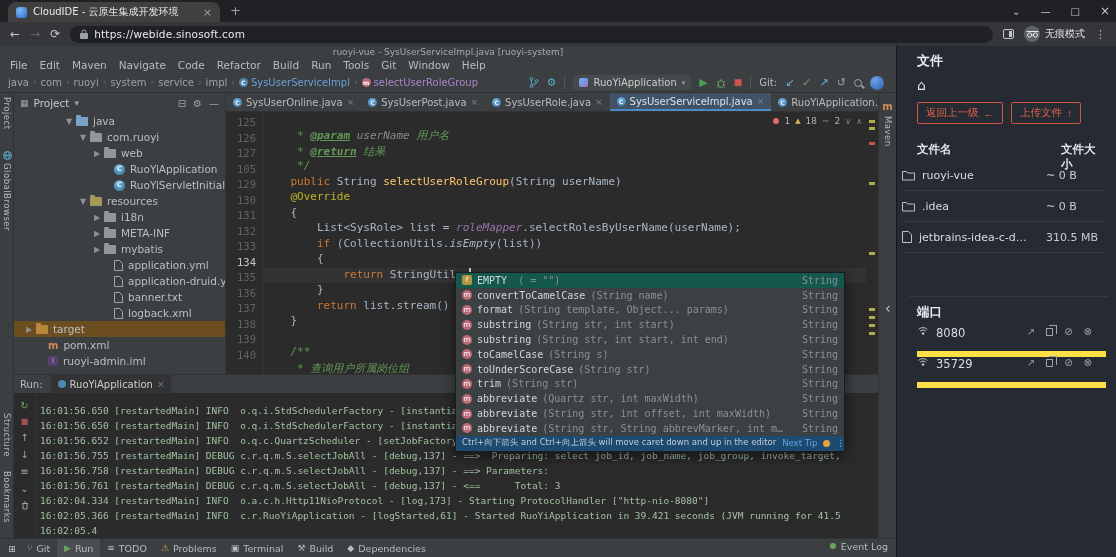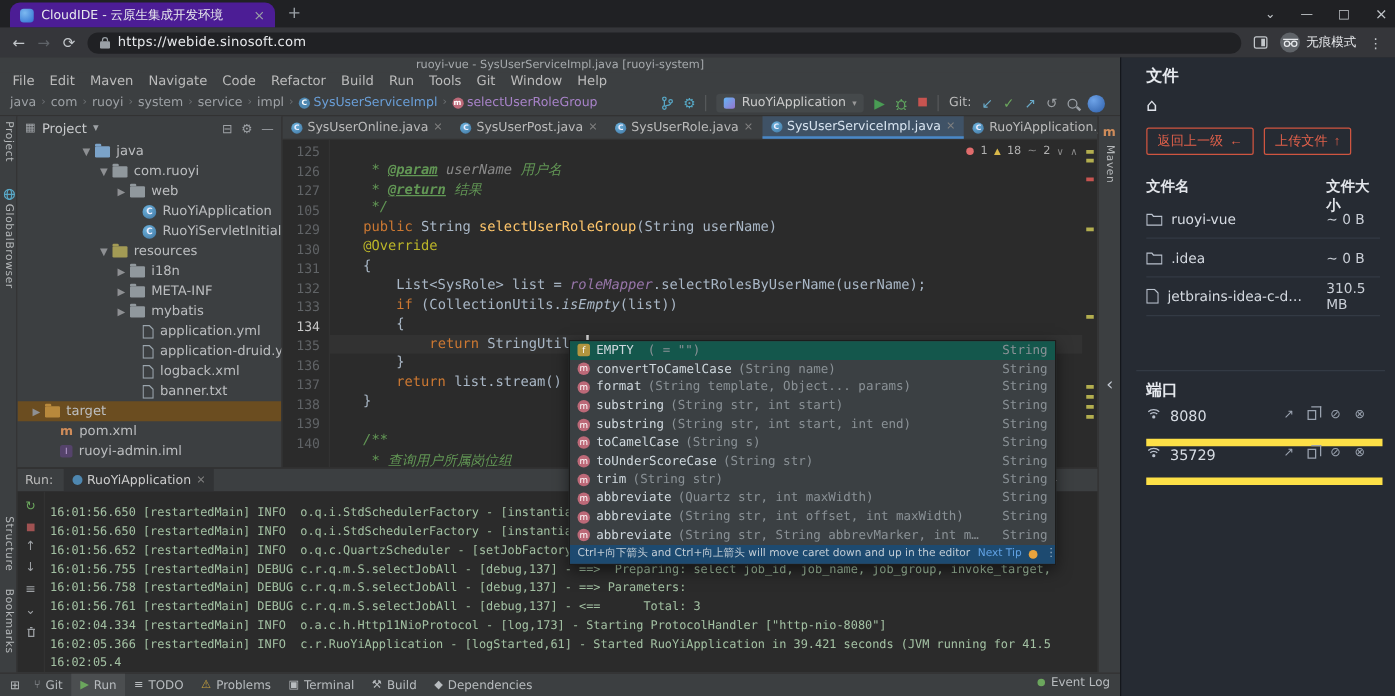--- a/index.html
+++ b/index.html
@@ -1,20 +1,20 @@
 <!DOCTYPE html>
 <html><head>
 <meta charset="utf-8">
 <style>
 *{margin:0;padding:0;box-sizing:border-box}
 html,body{background:#111;font-family:"DejaVu Sans",sans-serif}
 .screen{position:relative;width:1116px;height:557px;background:#2b2b2b;overflow:hidden;color:#bbb}
 
 .btabs{position:absolute;left:0;top:0;width:1116px;height:22px;background:#202124}
-.btab{position:absolute;left:8px;top:2px;width:212px;height:20px;background:#4c1d95;border-radius:8px 8px 0 0;display:flex;align-items:center;gap:6px;padding:0 8px}
+.btab{position:absolute;left:8px;top:2px;width:212px;height:20px;background:#404040;border-radius:8px 8px 0 0;display:flex;align-items:center;gap:6px;padding:0 8px}
 .favicon{width:11px;height:11px;border-radius:3px;background:radial-gradient(circle at 35% 30%,#7cb9f0,#2f6fd0);flex:none}
 .btab-title{font-size:10px;color:#e8eaed;white-space:nowrap;overflow:hidden;text-overflow:ellipsis;flex:1}
 .btab-close{color:#9aa0a6;font-size:11px;flex:none;line-height:1}
 .bnewtab{position:absolute;left:230px;top:3px;color:#9aa0a6;font-size:13px}
 .bwin{position:absolute;right:6px;top:0;height:22px;display:flex;align-items:center;gap:20px;color:#c3c7cb;font-size:10px}
 .bbar{position:absolute;left:0;top:22px;width:1116px;height:24px;background:#35363a;display:flex;align-items:center;gap:10px;padding:0 10px}
 .nav{color:#c3c7cb;font-size:12px;line-height:1}
 .nav.dim{color:#5f6368}
 .omnibox{flex:1;height:17px;background:#202124;border-radius:9px;display:flex;align-items:center;gap:6px;padding:0 10px}
 .url{font-size:10.5px;color:#e8eaed;letter-spacing:.2px}
@@ -138,21 +138,21 @@
 .mstrip{position:absolute;left:878px;top:47px;width:18px;height:445px;background:#3c3f41;border-left:1px solid #323232;display:flex;flex-direction:column;align-items:center;gap:4px;padding-top:8px}
 .mvn-m{color:#cf8c5a;font-weight:bold;font-size:10px}
 
 .fpanel{position:absolute;left:896px;top:46px;width:220px;height:511px;background:#262b33;border-left:1px solid #14171c;padding-left:20px}
 .fp-title{position:absolute;top:6px;left:20px;font-size:13px;font-weight:bold;color:#e6e9ee}
 .fp-home{position:absolute;top:32px;left:20px;font-size:14px;color:#dfe3ea;line-height:1}
 .fp-btns{position:absolute;top:56px;left:20px;display:flex;gap:8px}
 .fp-btn{display:inline-flex;align-items:center;gap:5px;border:1px solid #cf5540;color:#e0604a;font-size:10.5px;padding:3px 8px;border-radius:2px;background:transparent;white-space:nowrap}
 .fp-cols{position:absolute;top:96px;left:20px;right:12px;display:flex;font-size:11.5px;font-weight:bold;color:#e3e6eb}
 .fp-col-size{position:absolute;left:144px}
-.fp-rows{position:absolute;top:114px;left:20px;right:12px}
+.fp-rows{position:absolute;top:114px;left:5px;right:12px}
 .fp-row{position:relative;height:31px;display:flex;align-items:center;border-bottom:1px solid #333a44;font-size:11px;color:#d7dce3}
 .fp-row .name{margin-left:7px;white-space:nowrap;overflow:hidden;text-overflow:ellipsis;max-width:110px}
 .fp-size{position:absolute;left:144px;color:#c8cdd5}
 .fp-ports-title{position:absolute;top:258px;left:20px;font-size:12.5px;font-weight:bold;color:#e6e9ee}
 .fp-ports-div{position:absolute;top:250px;left:12px;right:8px;border-top:1px solid #333a44}
 .fp-ports{position:absolute;top:280px;left:20px;right:10px}
 .port-row{display:flex;align-items:flex-start;height:31px;border-bottom:6px solid #fde047;font-size:11.5px;color:#d7dce3}
 .port-num{margin-left:7px}
 .port-actions{margin-left:auto;display:flex;align-items:center;gap:11px;padding-right:14px;color:#9aa3b0;font-size:10px}
 .i-copy{width:7px;height:8px;border:1px solid #9aa3b0;position:relative}
@@ -375,30 +375,30 @@
           </span>
           <span>application-druid.yml</span>
         </div>
       <div class="trow" style="--i:90px">
           <span class="tarr"></span>
           <span class="ic-file">
             <svg width="9" height="11">
               <path d="M0.5 0.5h5l3 3v7h-8z" fill="none" stroke="#9aa5ad"></path>
             </svg>
           </span>
-          <span>logback.xml</span>
+          <span>banner.txt</span>
         </div>
       <div class="trow" style="--i:90px">
           <span class="tarr"></span>
           <span class="ic-file">
             <svg width="9" height="11">
               <path d="M0.5 0.5h5l3 3v7h-8z" fill="none" stroke="#9aa5ad"></path>
             </svg>
           </span>
-          <span>banner.txt</span>
+          <span>logback.xml</span>
         </div>
       <div class="trow sel" style="--i:12px">
           <span class="tarr">▶</span>
           <span class="ic-folder ex"></span>
           <span>target</span>
         </div>
       <div class="trow" style="--i:24px">
           <span class="tarr"></span>
           <span class="ic-mvn">m</span>
           <span>pom.xml</span>

